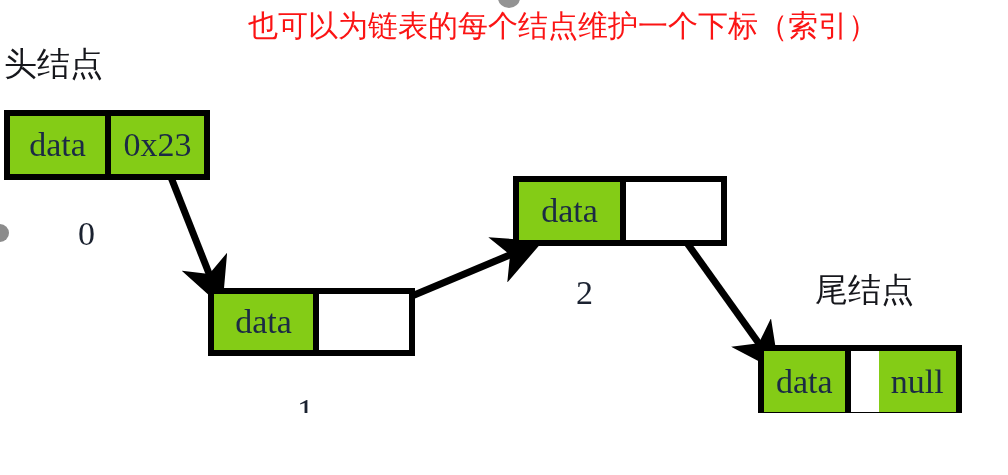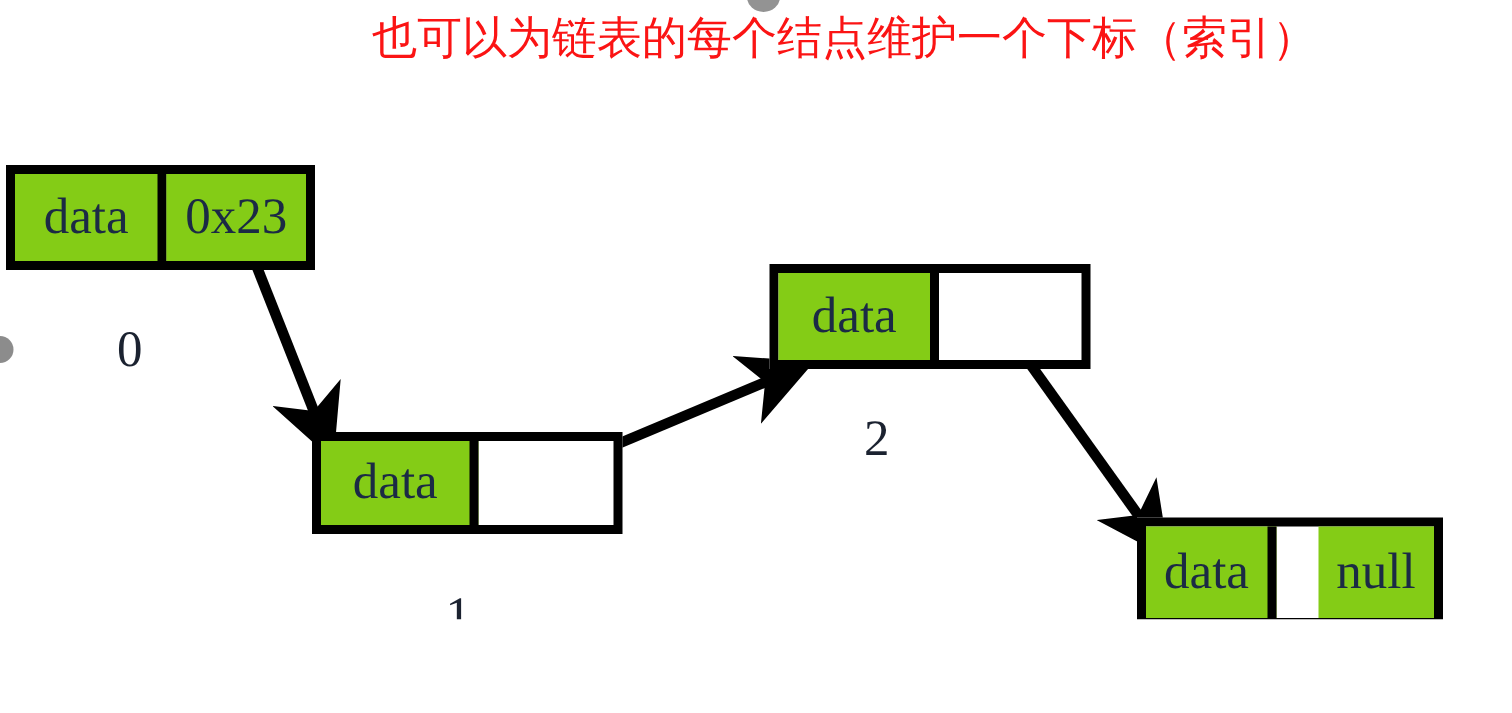--- a/index.html
+++ b/index.html
@@ -117,35 +117,37 @@
       </marker>
     </defs>
 
     <line x1="161" y1="152" x2="210" y2="276" stroke="#000000" stroke-width="7" marker-end="url(#head)"></line>
 
     <line x1="388" y1="306" x2="512" y2="254" stroke="#000000" stroke-width="7" marker-end="url(#head)"></line>
 
     <line x1="672" y1="222" x2="760" y2="345" stroke="#000000" stroke-width="7" marker-end="url(#head)"></line>
   </svg>
 
+  <div class="node-label" style="left:4px; top:46px;">头结点</div>
   <div class="node" id="node-0" style="left:4px; top:110px; width:206px; height:70px;">
     <div class="cell data-cell" style="width:104px;">data</div>
     <div class="cell" style="width:96px;">0x23</div>
   </div>
   <div class="index-label" style="left:78px; top:216px;">0</div>
 
   <div class="node" id="node-1" style="left:208px; top:288px; width:207px; height:68px;">
     <div class="cell data-cell" style="width:105px;">data</div>
   </div>
   <div class="index-label" style="left:297px; top:393px;">1</div>
 
   <div class="node" id="node-2" style="left:513px; top:176px; width:214px; height:70px;">
     <div class="cell data-cell" style="width:107px;">data</div>
   </div>
   <div class="index-label" style="left:576px; top:275px;">2</div>
 
+  <div class="node-label" style="left:815px; top:272px;">尾结点</div>
   <div class="node" id="node-3" style="left:758px; top:345px; width:204px; height:73px;">
     <div class="cell data-cell" style="width:104px;">data</div>
     <div class="cell" style="width:94px;margin-left:28px;">null</div>
   </div>
   <div class="index-label" style="left:845px; top:437px;">3</div>
 
 </div>
 
 </body></html>

